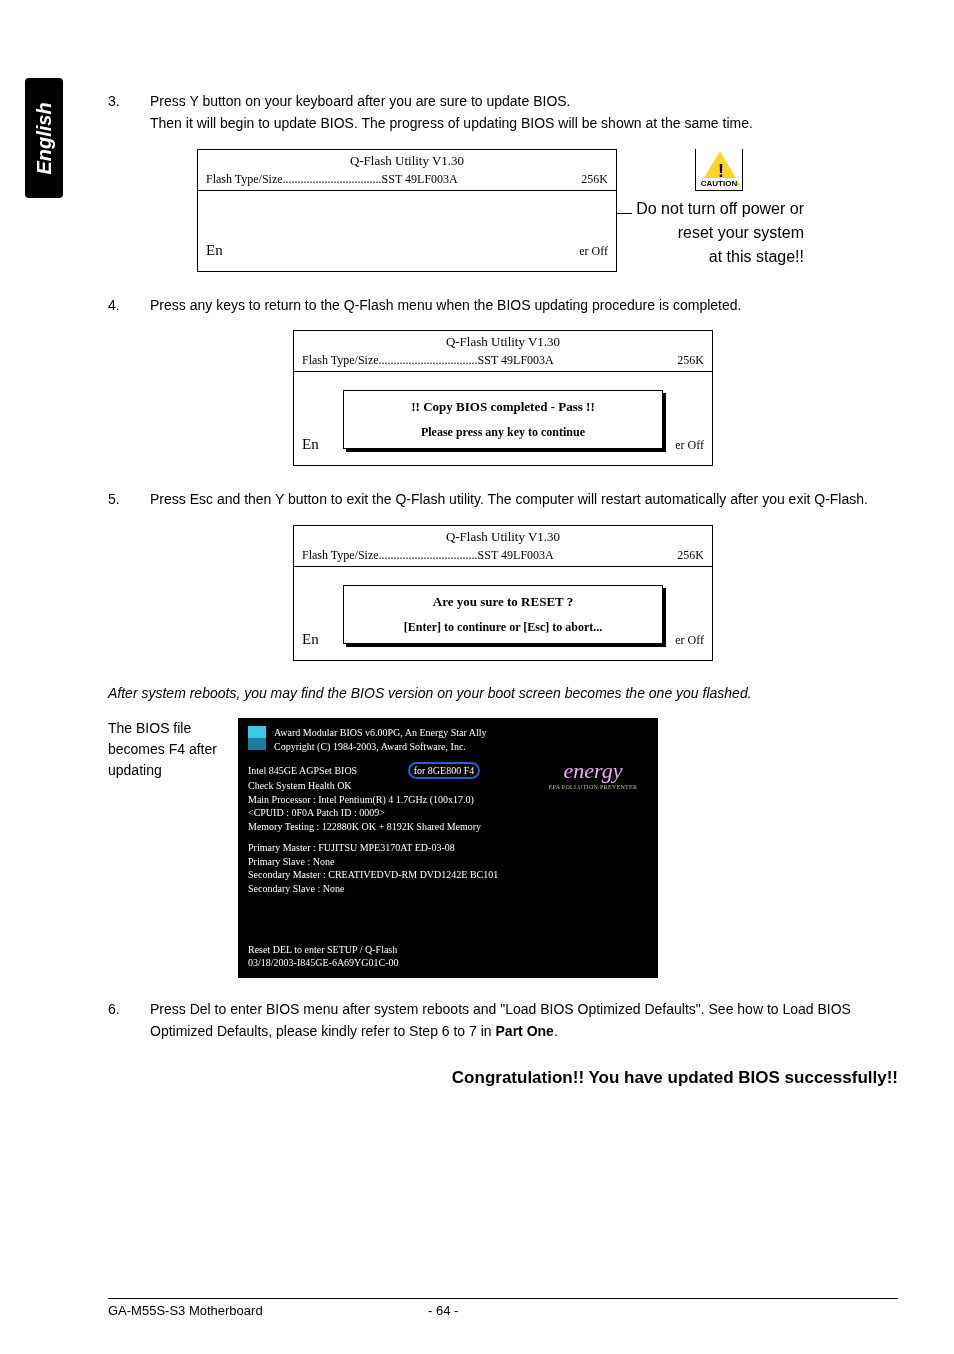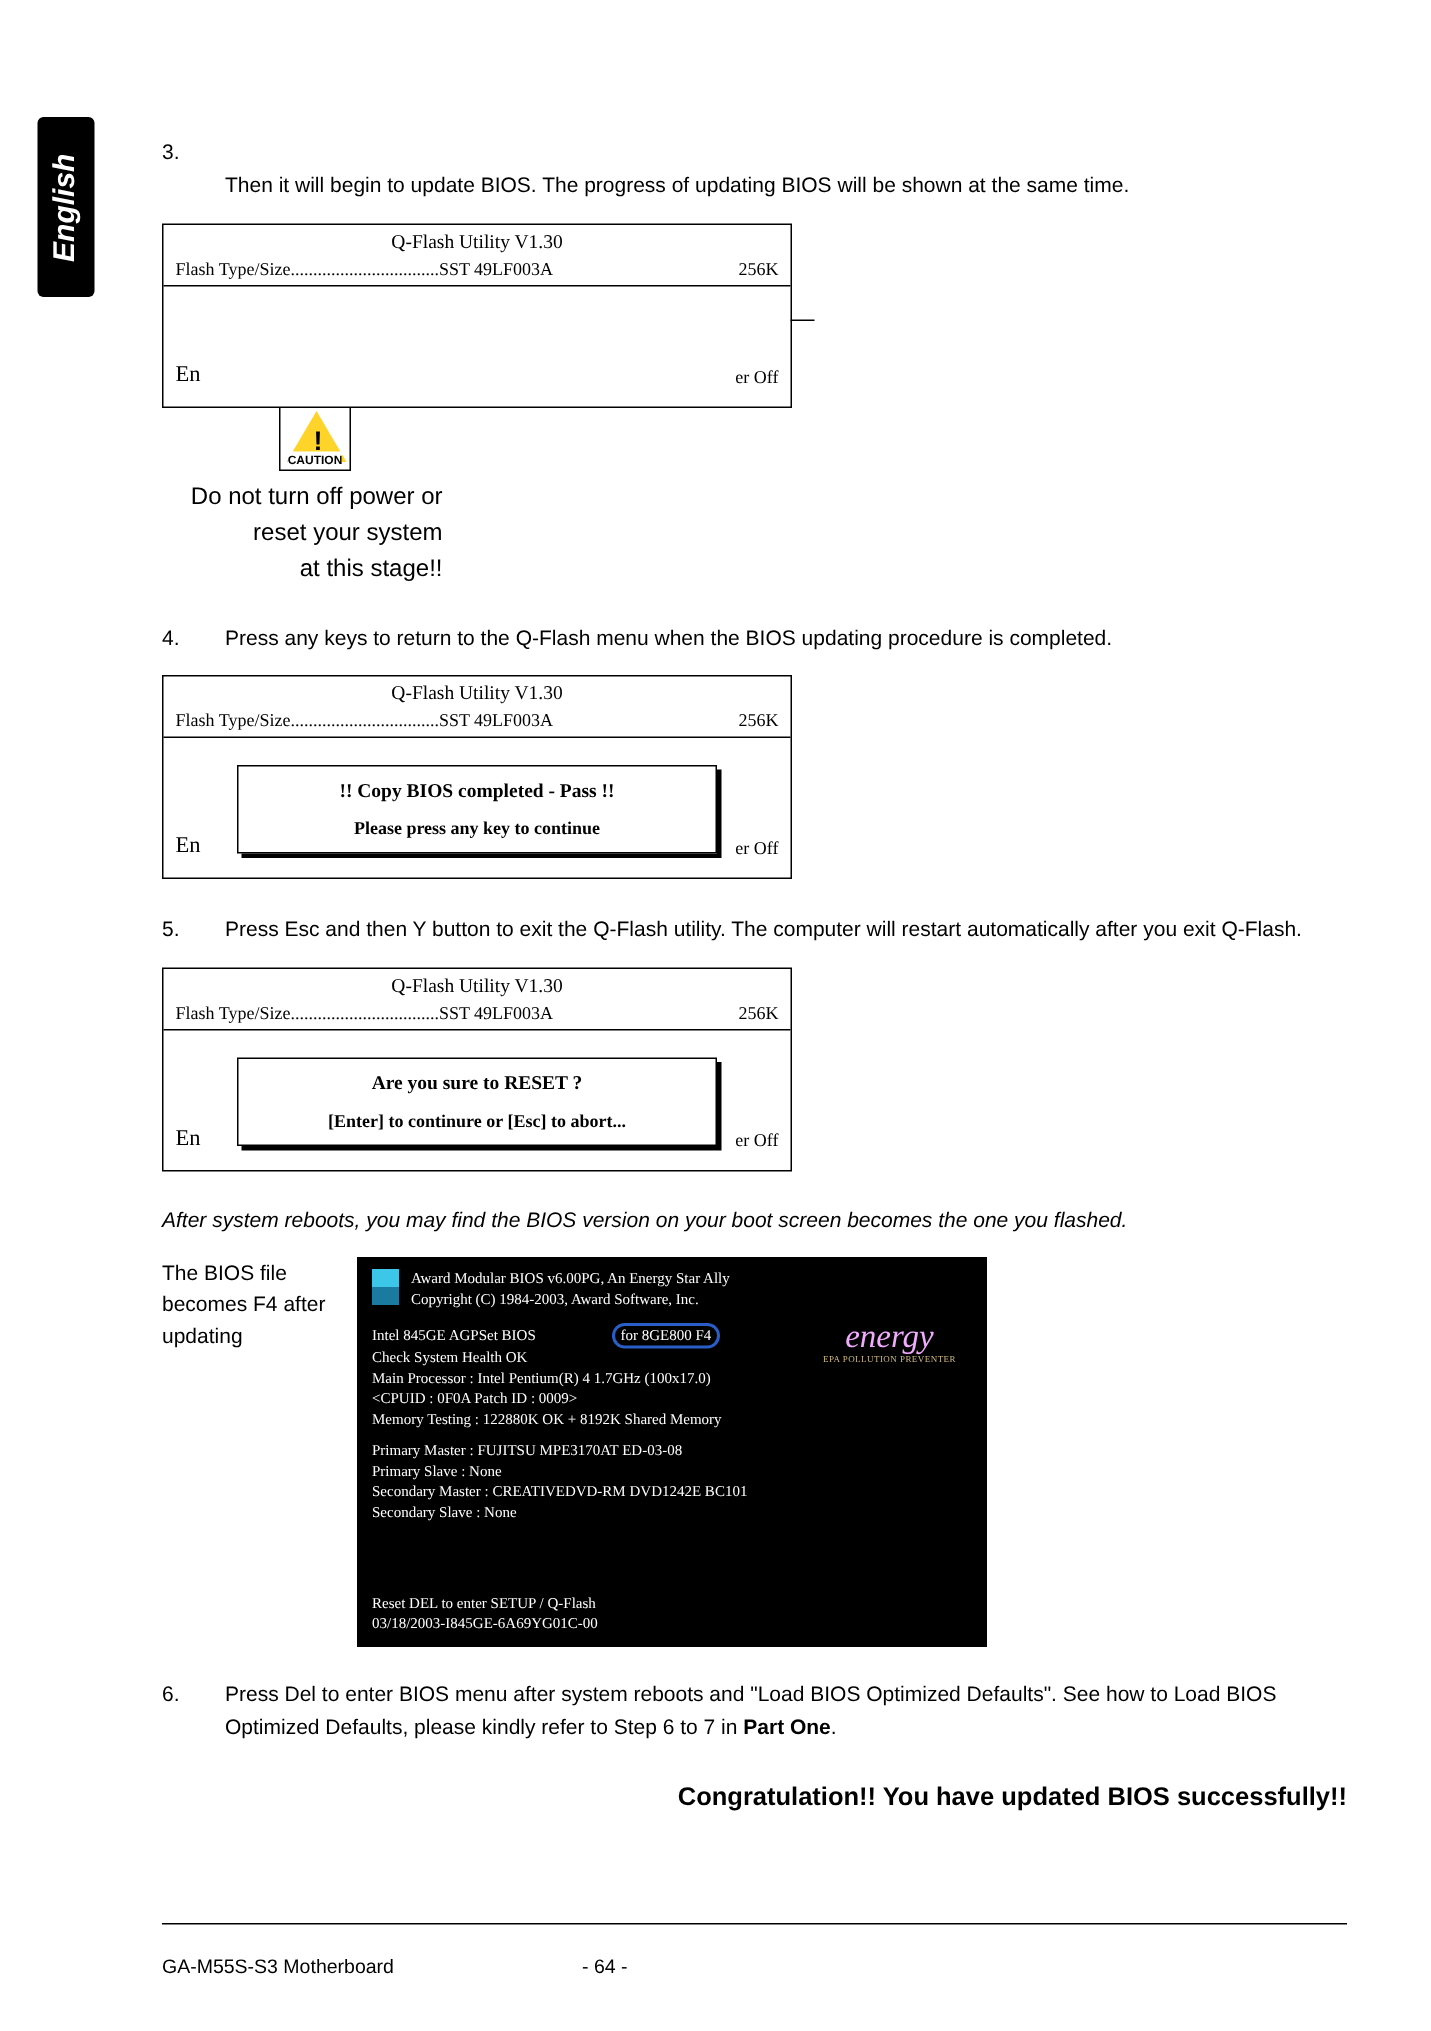--- a/index.html
+++ b/index.html
@@ -43,21 +43,21 @@
     margin-bottom: 8px;
     line-height: 1.6;
   }
   .step-num { width: 42px; flex: 0 0 42px; }
   .step-text { flex: 1; }
 
   
   .qf-outer {
     margin: 14px auto 22px auto;
   }
-  .qf-row { display: flex; align-items: flex-start; justify-content: center; flex-direction: column; }
+  .qf-row { display: flex; align-items: flex-start; justify-content: center; }
   .qf-box {
     border: 1px solid #000;
     width: 420px;
     background: #fff;
     font-family: "Times New Roman", Times, serif;
     font-size: 13px;
     position: relative;
   }
   .qf-title { text-align: center; padding: 3px 0; }
   .qf-header {
@@ -160,23 +160,24 @@
     margin-top: 26px;
     margin-left: 40px;
   }
 
   .footer {
     position: absolute;
     bottom: 36px;
     left: 108px;
     width: 790px;
     border-top: 1px solid #000;
-    padding-top: 20px;
+    padding-top: 4px;
     font-size: 13px;
     display: flex;
+    gap: 40px;
   }
   .footer .mb { flex: 0 0 280px; }
   .footer .pg { }
 
   .conn-line {
     position:absolute;
     height:1px;
     background:#000;
   }
 </style>
@@ -185,21 +186,21 @@
 
 <div class="side-tab">
   <span>English</span>
 </div>
 
 <div class="content">
 
   <div class="step">
     <div class="step-num">3.</div>
     <div class="step-text">
-      <br>
+      <span>Press Y button on your keyboard after you are sure to update BIOS.</span><br>
       <span>Then it will begin to update BIOS. The progress of updating BIOS will be shown at the same time.</span>
     </div>
   </div>
 
   <div class="qf-outer">
     <div class="qf-row">
       <div class="qf-box" style="position:relative;">
         <div class="qf-title">Q-Flash Utility V1.30</div>
         <div class="qf-header">
           <span>Flash Type/Size.................................SST 49LF003A</span>

